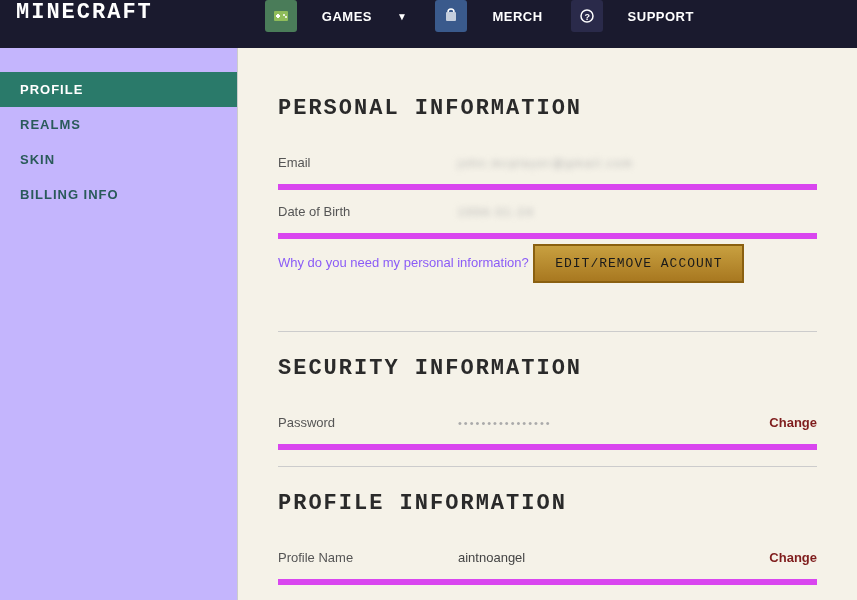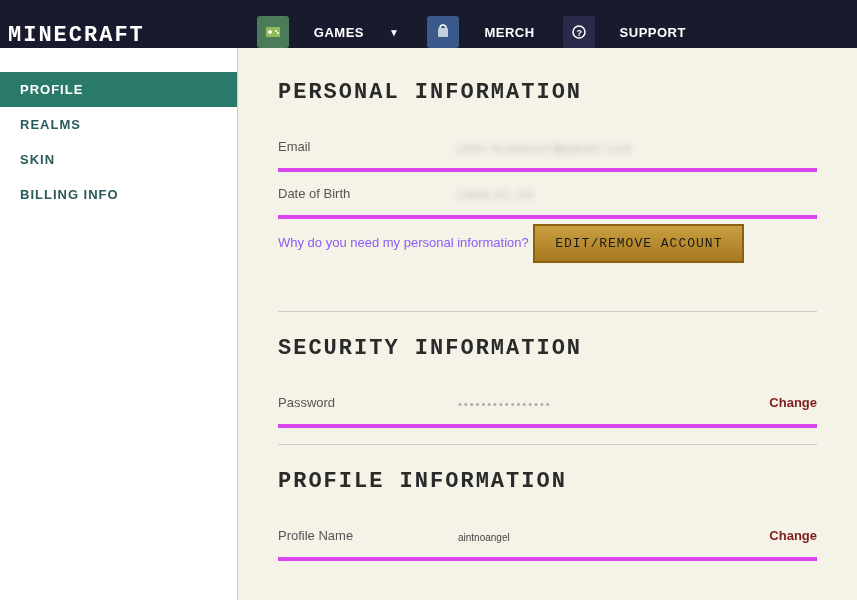--- a/index.html
+++ b/index.html
@@ -9,23 +9,23 @@
       background-color: #f0ede0;
       width: 857px;
       height: 600px;
       overflow: hidden;
     }
 
     
     .navbar {
       background-color: #1a1a2e;
       display: flex;
-      align-items: flex-end;
+      align-items: flex-start;
       height: 48px;
-      padding: 0 8px;
+      padding: 0 16px;
       gap: 32px;
     }
 
     .navbar-logo {
       font-family: 'Courier New', monospace;
       font-size: 22px;
       font-weight: 900;
       color: #fff;
       letter-spacing: 2px;
       text-transform: uppercase;
@@ -73,21 +73,21 @@
 
     
     .main-layout {
       display: flex;
       height: calc(600px - 48px);
     }
 
     
     .sidebar {
       width: 238px;
-      background-color: #ffffff;
+      background-color: #c4b5fd;
       padding: 24px 0;
       border-right: 1px solid #ccc;
       flex-shrink: 0;
     }
 
     .sidebar-item {
       padding: 10px 20px;
       font-size: 13px;
       font-weight: bold;
       letter-spacing: 1px;
@@ -98,51 +98,51 @@
 
     .sidebar-item.active {
       background-color: #2a7a6a;
       color: #fff;
     }
 
     
     .content {
       flex: 1;
       background-color: #f5f2e8;
-      padding: 32px 40px;
+      padding: 48px 40px;
       overflow-y: auto;
     }
 
     .section-title {
       font-size: 22px;
       font-weight: 900;
       color: #2a2a2a;
       letter-spacing: 2px;
       text-transform: uppercase;
       margin-bottom: 20px;
       font-family: 'Courier New', monospace;
     }
 
     .info-row {
       display: flex;
-      align-items: flex-end;
+      align-items: center;
       padding: 14px 0;
-      border-bottom: 4px solid #d946ef;
+      border-bottom: 6px solid #d946ef;
       gap: 20px;
     }
 
     .info-label {
       color: #555;
       font-size: 13px;
       min-width: 160px;
     }
 
     .info-value {
       color: #444;
-      font-size: 10px;
+      font-size: 13px;
       flex: 1;
     }
 
     .info-value.blurred {
       color: #aaa;
       letter-spacing: 2px;
       font-size: 11px;
     }
 
     .info-action {

